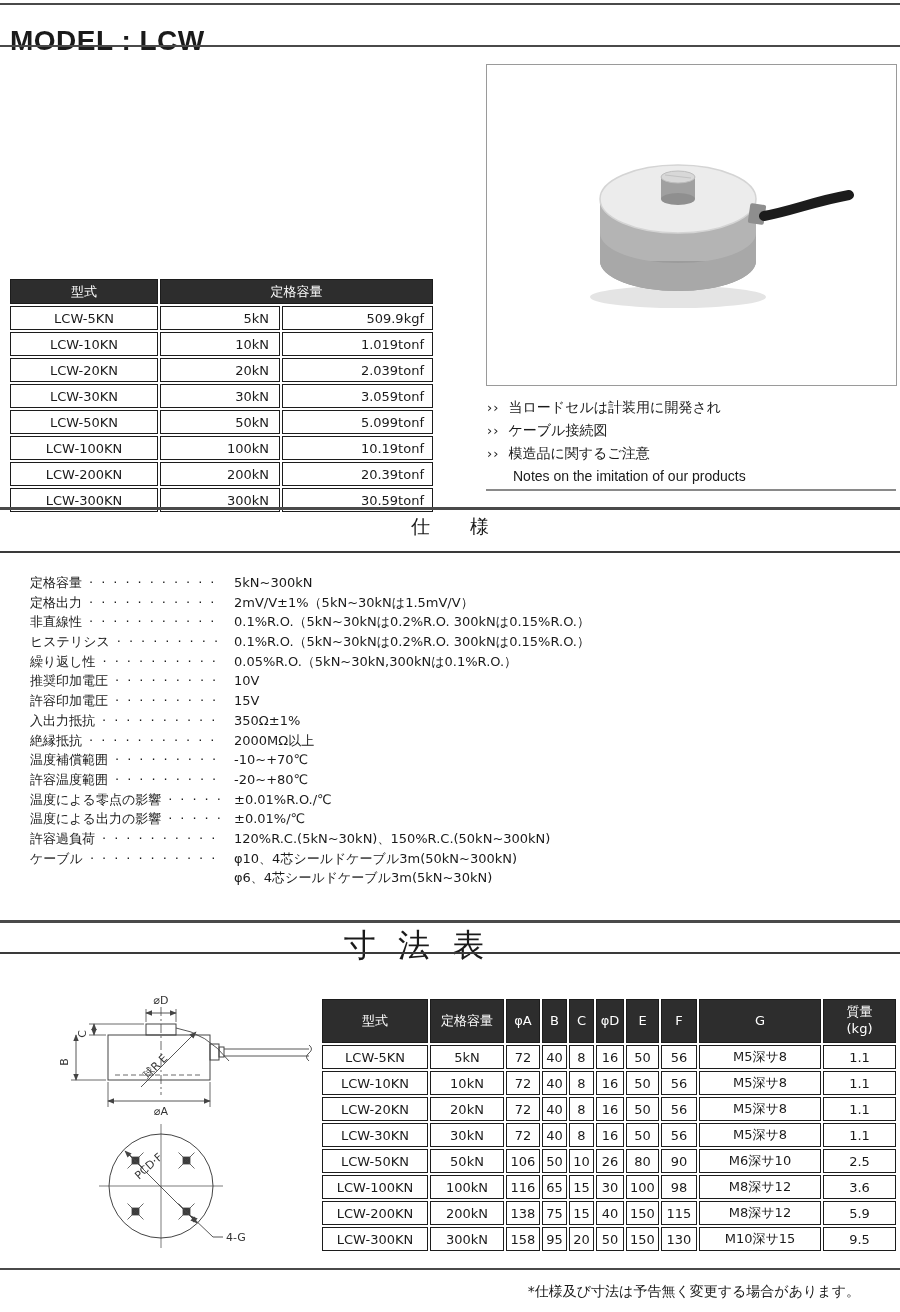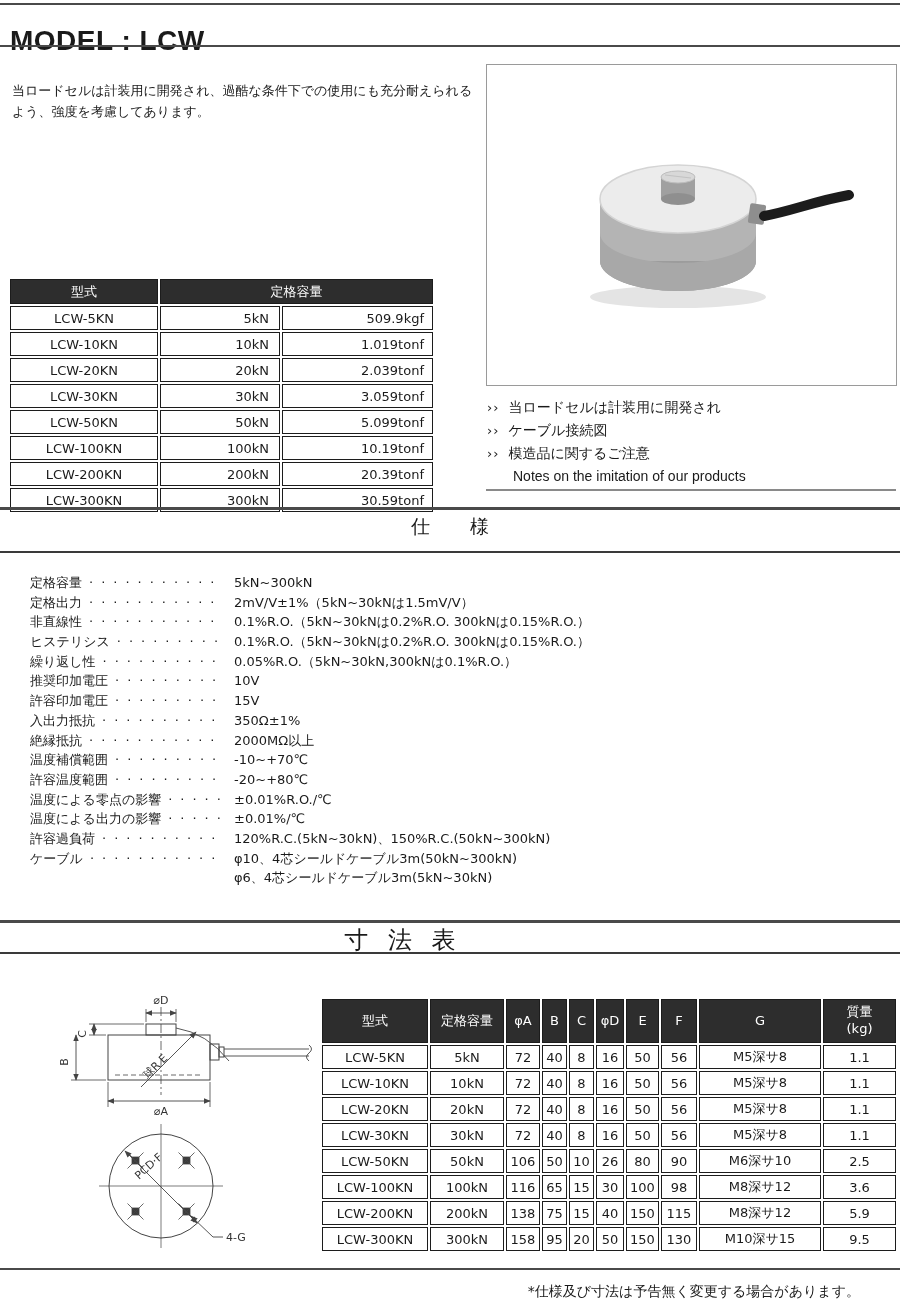--- a/index.html
+++ b/index.html
@@ -38,45 +38,41 @@
   #spec-line-bottom{top:551px;height:2px;background:#3a3a3a;}
   #spec-list{position:absolute;left:30px;top:574px;font-size:13px;}
   .spec-row{display:flex;align-items:baseline;height:19.7px;}
   .ldwrap{display:inline-flex;width:204px;overflow:hidden;white-space:nowrap;flex:0 0 auto;align-items:baseline;}
   .sl{white-space:nowrap;}
   .sd{letter-spacing:8px;margin-left:7px;}
   .sv{white-space:nowrap;}
 
   
   #dim-line-top{top:920px;height:3px;}
-  #dim-title{position:absolute;left:0;top:924px;width:800px;text-align:center;font-size:24px;word-spacing:12px;}
+  #dim-title{position:absolute;left:14px;top:924px;width:800px;text-align:center;font-size:32px;word-spacing:12px;}
   #dim-line-bottom{top:952px;height:2px;background:#3a3a3a;}
   #drawing{position:absolute;left:45px;top:983px;}
 
   #dimension-table{position:absolute;left:320px;top:997px;border-collapse:separate;border-spacing:2px;table-layout:fixed;}
   #dimension-table th,#dimension-table td{border:1px solid #1c1c1c;font-size:13px;text-align:center;overflow:hidden;}
   #dimension-table th{background:#2d2d2d;color:#fff;font-weight:normal;height:40px;white-space:pre-line;line-height:1.3;}
   #dimension-table td{height:20px;background:#fff;white-space:nowrap;}
 
   #footer-line{top:1268px;height:2px;}
   #footer-note{position:absolute;top:1283px;right:72px;font-size:14px;margin-left:36px;}
 </style>
 </head>
 <body>
 
 <div id="page">
 
   <div id="top-line" class="hline"></div>
   <h1 id="page-title">MODEL : LCW</h1>
   <div id="title-line" class="hline"></div>
 
-  <div id="intro">
-    <div>当ロードセルは計装用に開発され、過酷な条件下での使用にも充分耐えられる</div>
-    <div>よう、強度を考慮してあります。</div>
-  </div>
 
   <table id="capacity-table">
     <colgroup>
         <col style="width:148px">
         <col style="width:120px">
         <col style="width:151px">
       </colgroup>
     <thead>
       <tr>
         <th>型式</th>

